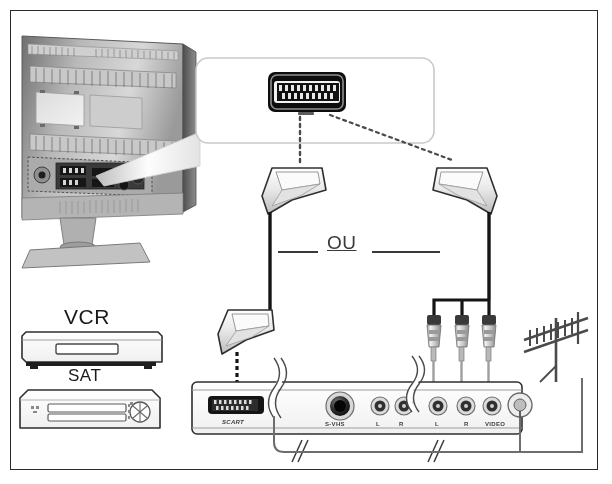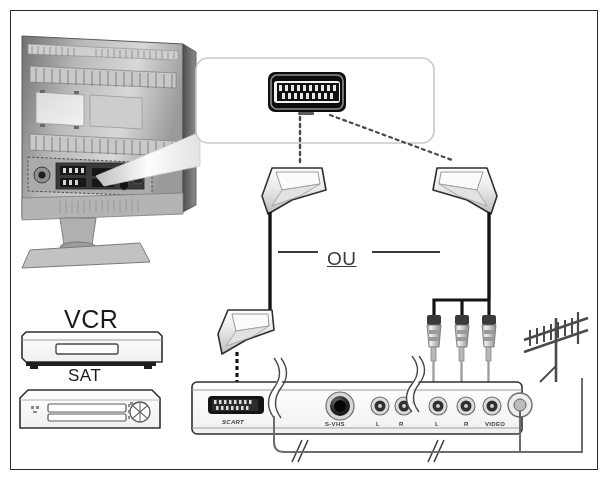--- a/index.html
+++ b/index.html
@@ -34,31 +34,31 @@
   }
   .lbl {
     position: absolute;
     color: #1a1a1a;
     white-space: nowrap;
     letter-spacing: 0.5px;
   }
   .lbl-vcr {
     left: 64px;
     top: 305px;
-    font-size: 25px;
+    font-size: 21px;
     text-align: right;
   }
   .lbl-sat {
     left: 68px;
     top: 366px;
     font-size: 17px;
   }
   .lbl-ou {
     left: 327px;
-    top: 248px;
+    top: 232px;
     font-size: 19px;
     color: #3a3a3a;
     text-decoration: underline;
   }
   .micro {
     position: absolute;
     font-size: 6px;
     color: #3d3d3d;
     font-weight: bold;
     letter-spacing: 0.3px;

